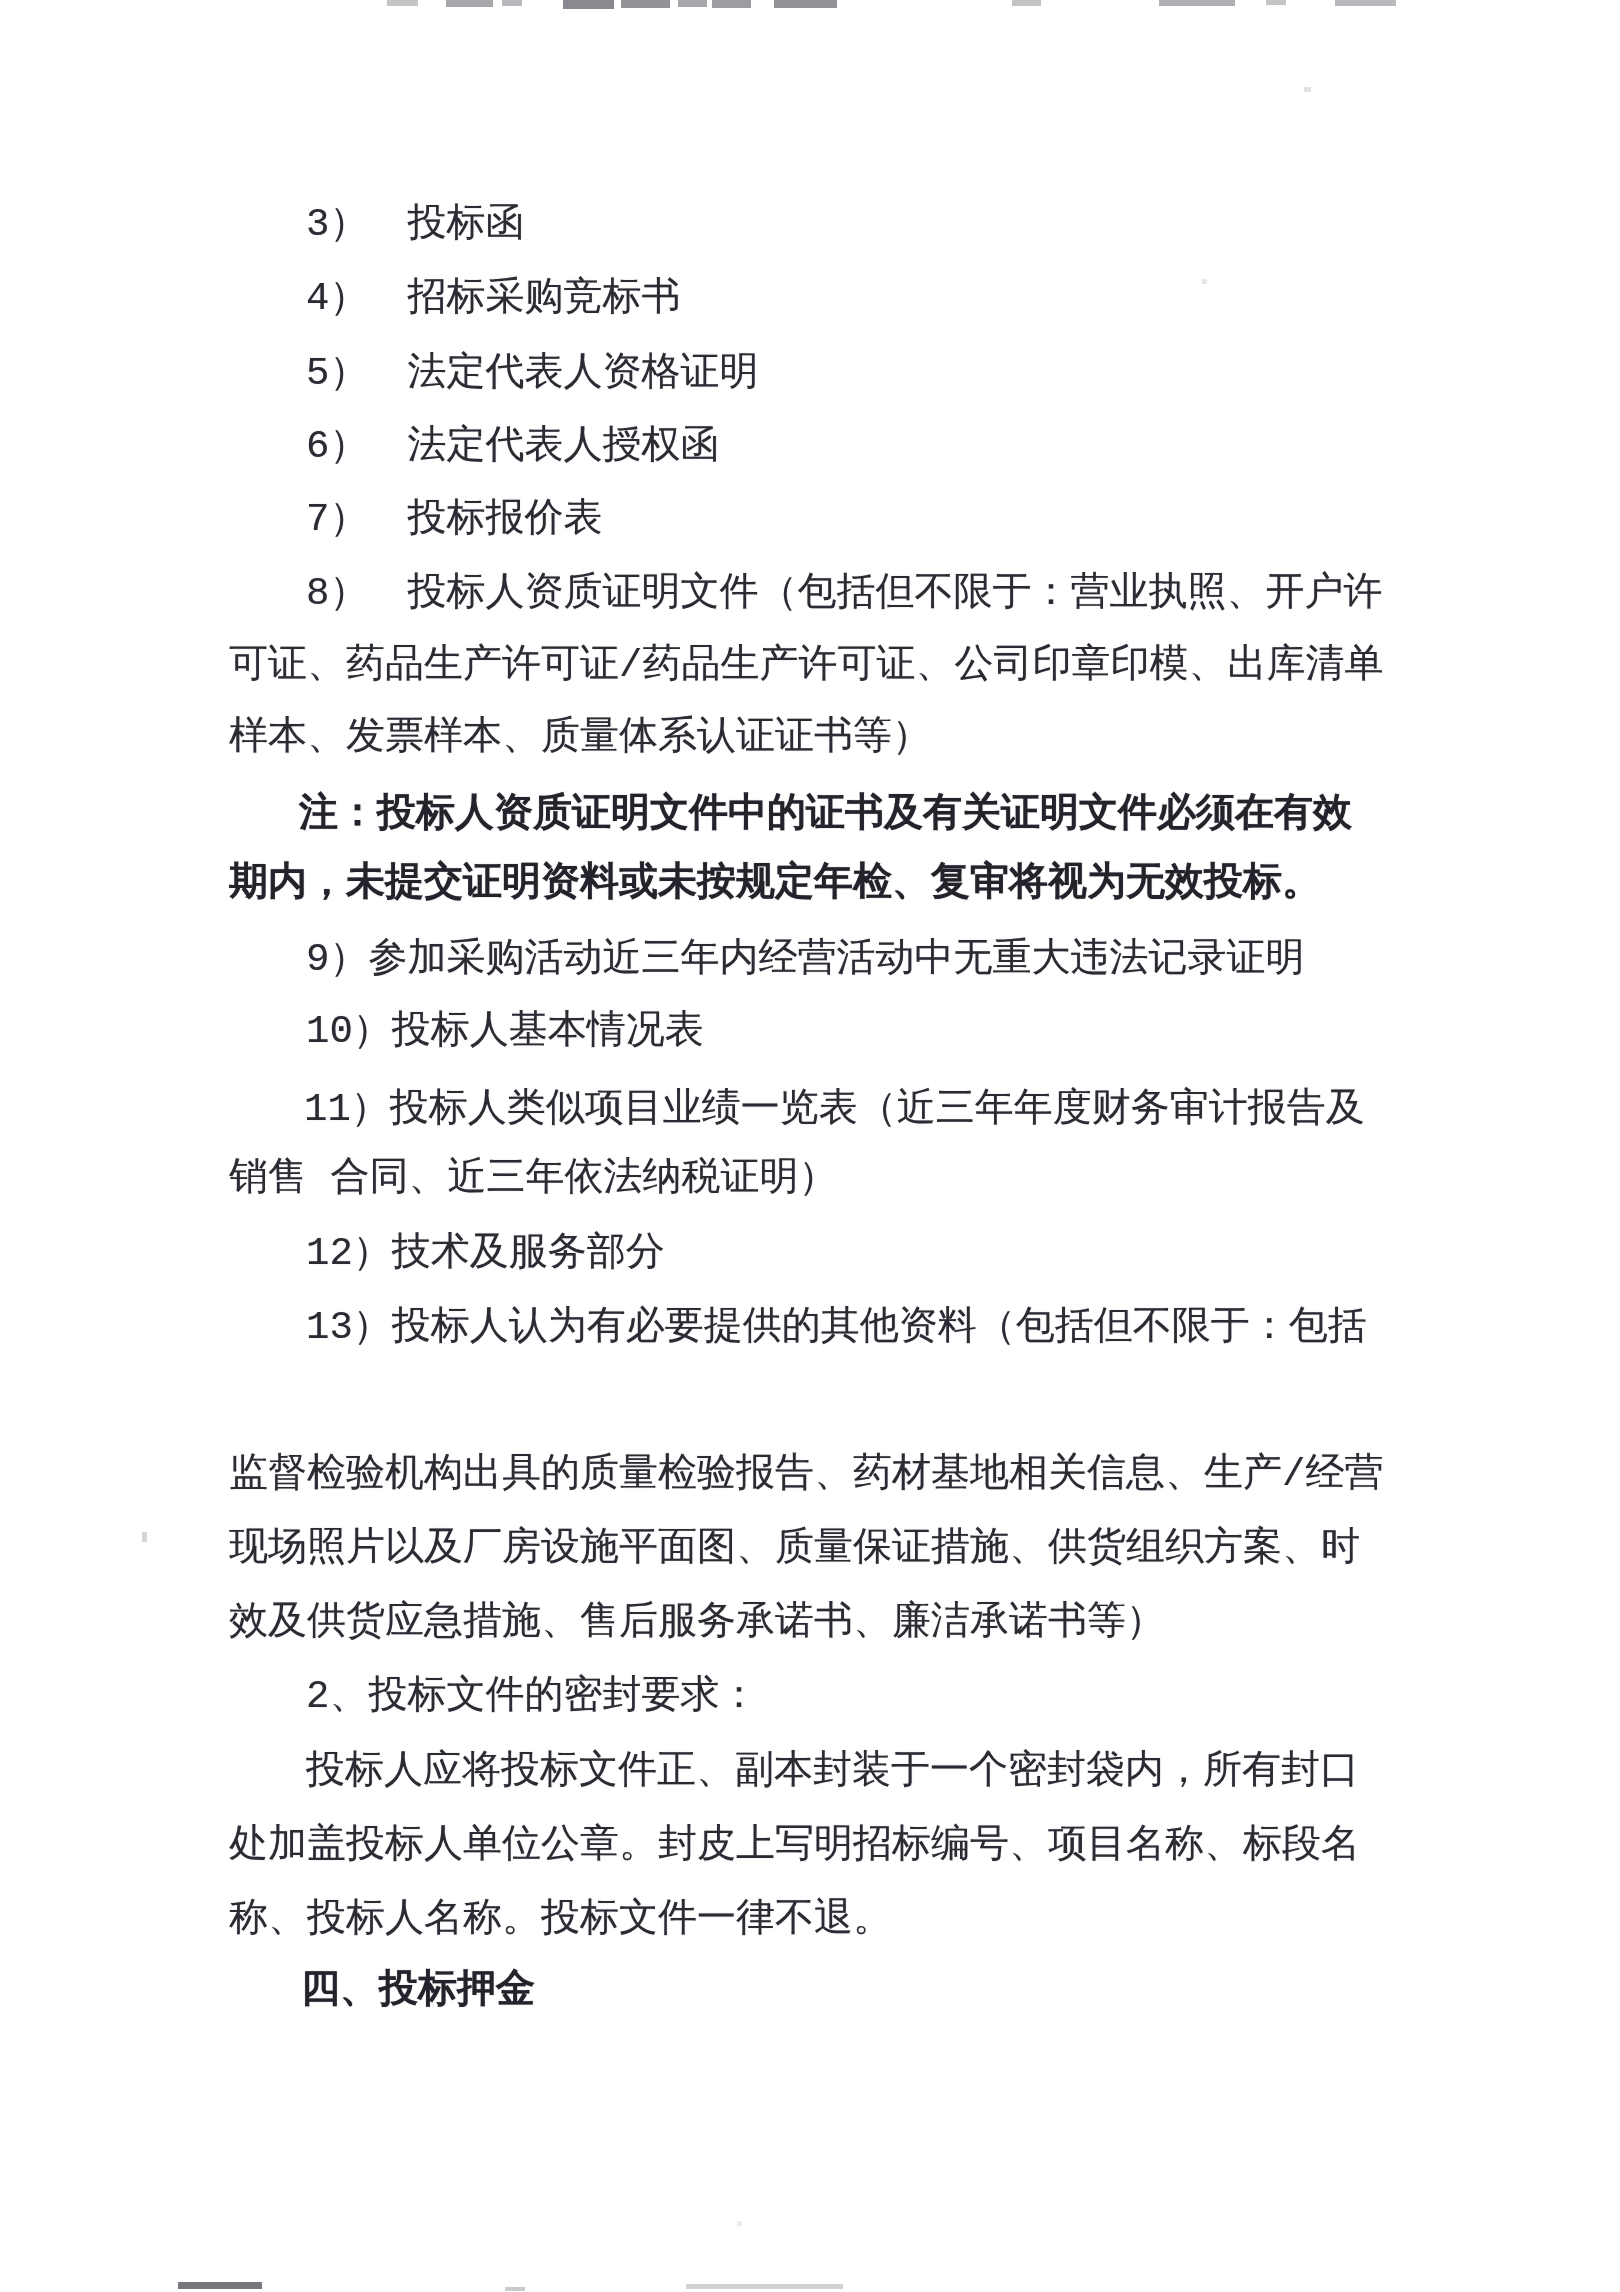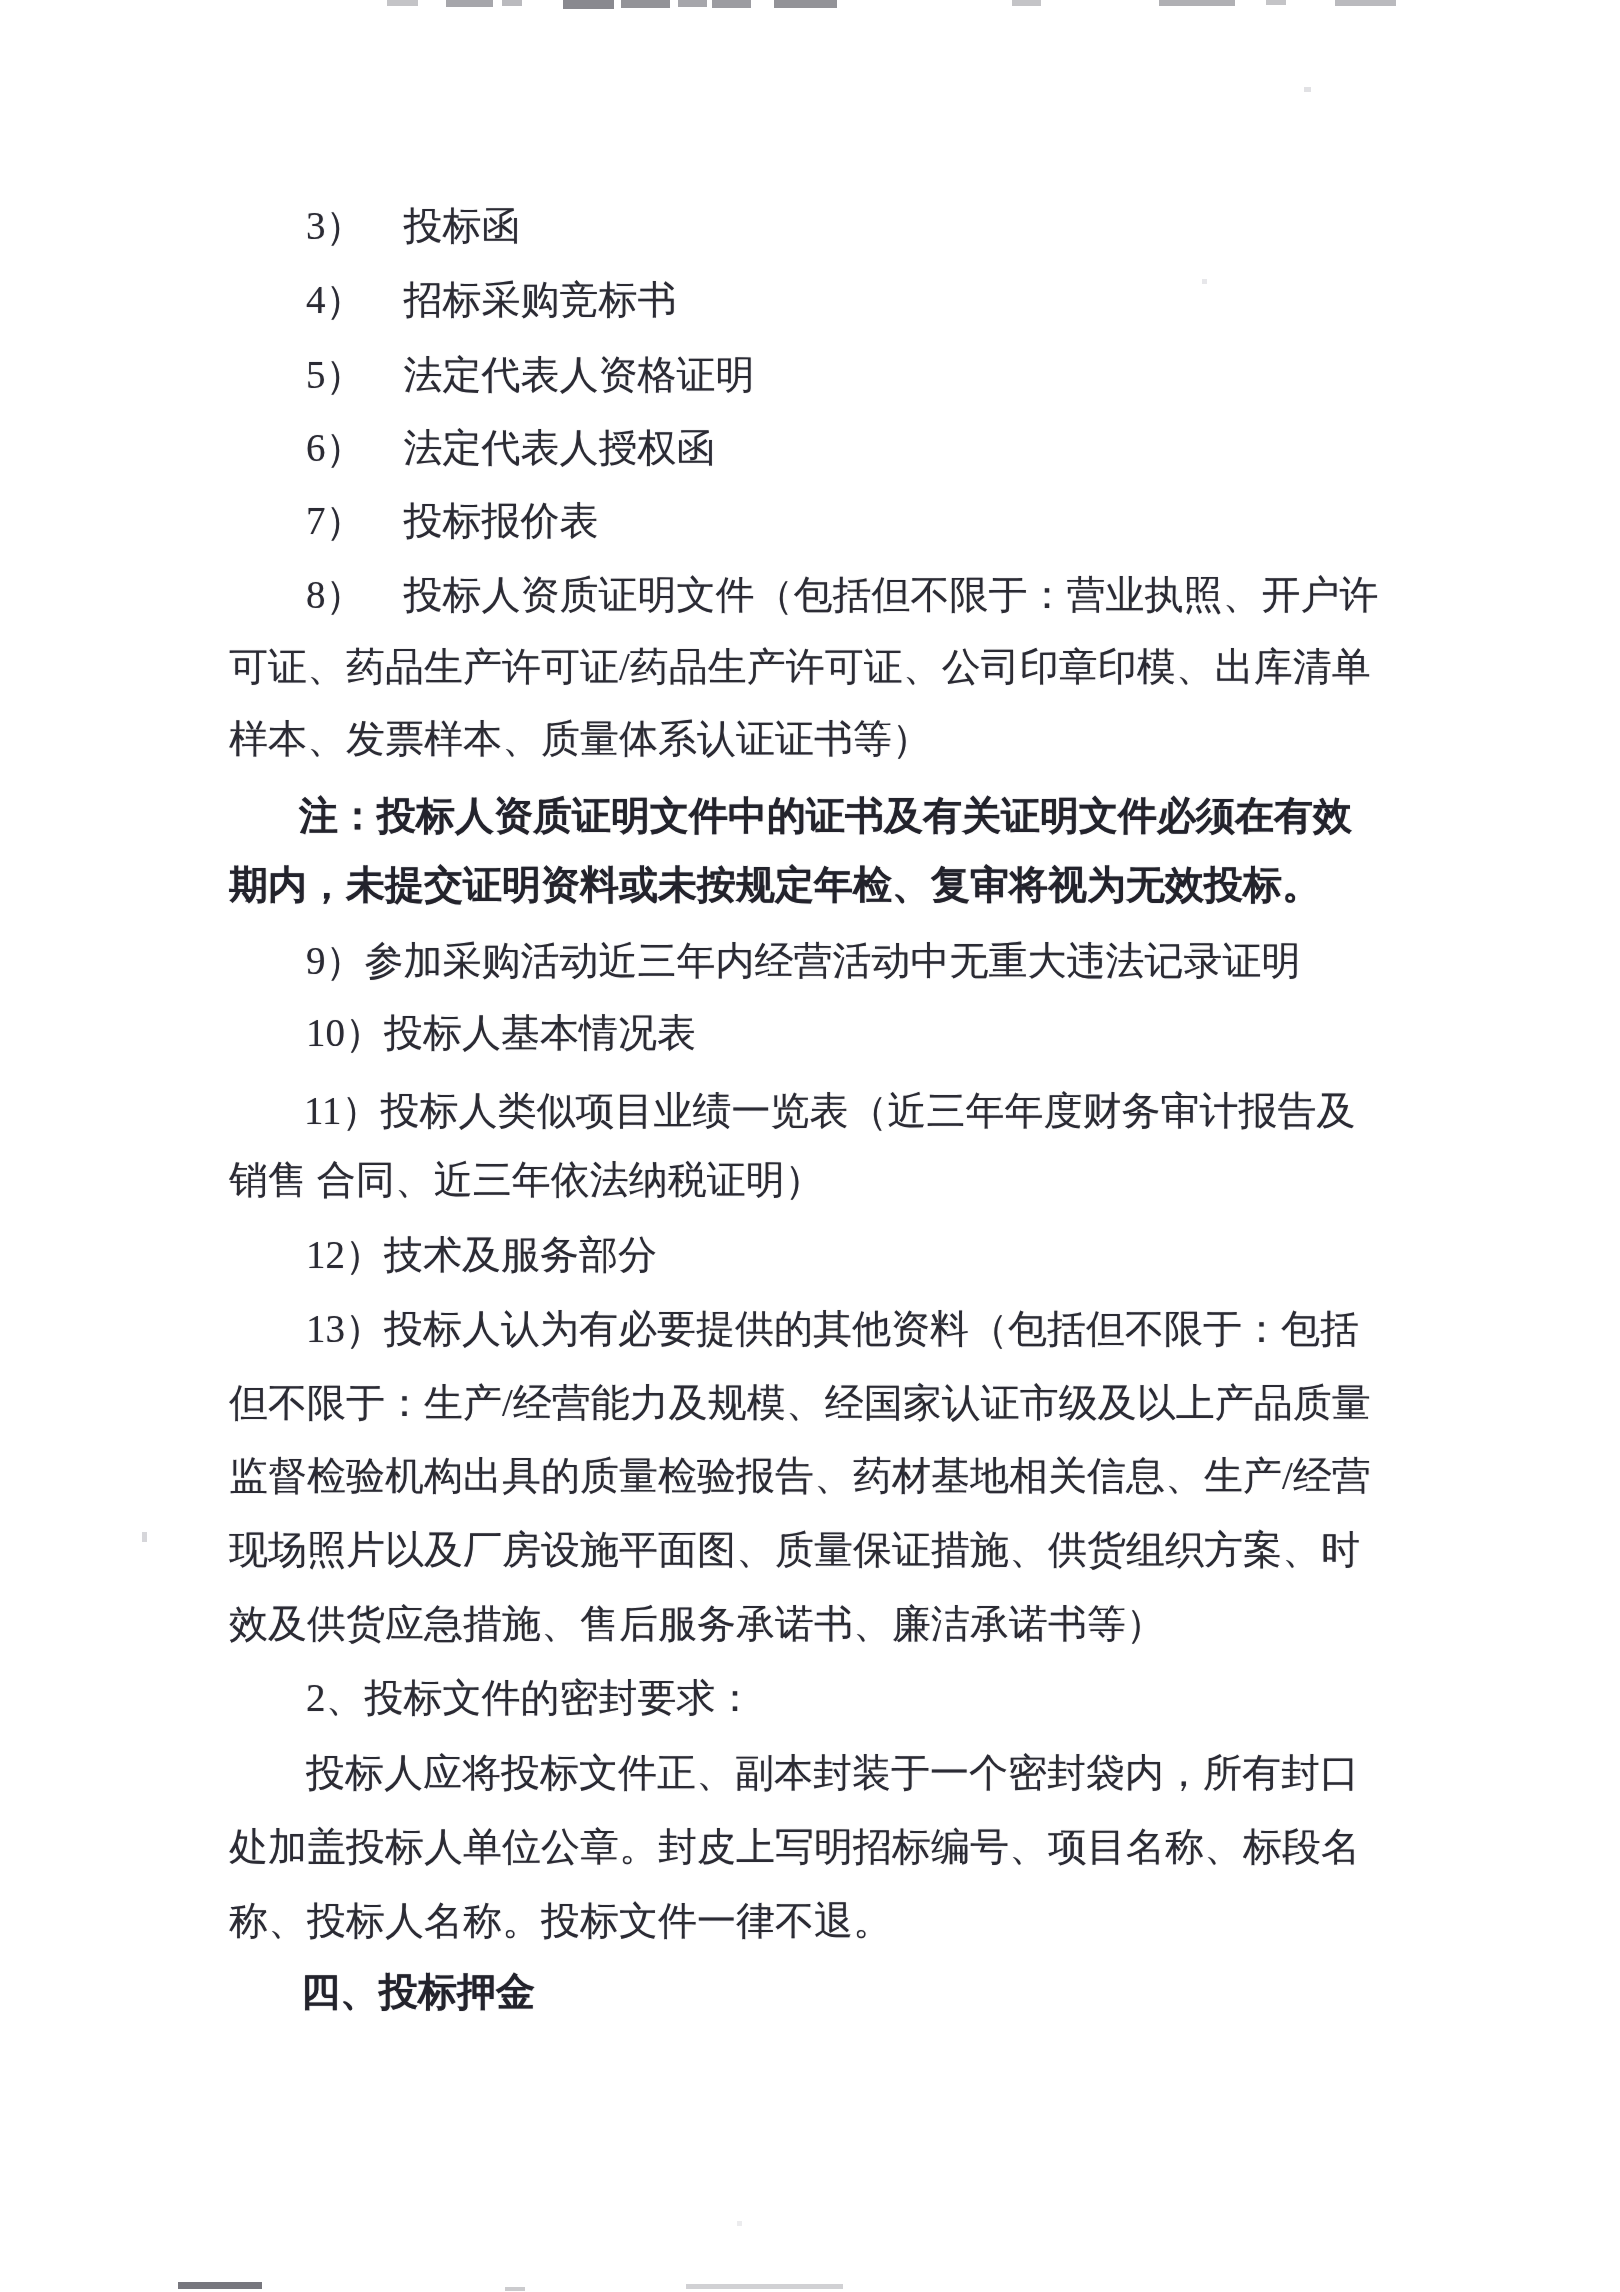--- a/index.html
+++ b/index.html
@@ -6,21 +6,21 @@
     margin: 0;
     padding: 0;
     background: #ffffff;
   }
   .page {
     position: relative;
     width: 1432px;
     height: 2293px;
     background: #ffffff;
     overflow: hidden;
-    font-family: Liberation Serif, serif;
+    font-family: Liberation Mono, monospace;
   }
   .line {
     position: absolute;
     white-space: pre;
     font-size: 39px;
     line-height: 39px;
     color: #2b2b34;
     letter-spacing: 0px;
     text-shadow: 0 0 1px rgba(43,43,52,0.40);
   }
@@ -49,21 +49,20 @@
   <div class="line" style="top:647px;  left:229px">可证、药品生产许可证/药品生产许可证、公司印章印模、出库清单</div>
   <div class="line" style="top:719px;  left:229px">样本、发票样本、质量体系认证证书等）</div>
   <div class="line bold" style="top:796px;  left:299px">注：投标人资质证明文件中的证书及有关证明文件必须在有效</div>
   <div class="line bold" style="top:865px;  left:229px">期内，未提交证明资料或未按规定年检、复审将视为无效投标。</div>
   <div class="line" style="top:941px;  left:306px">9）参加采购活动近三年内经营活动中无重大违法记录证明</div>
   <div class="line" style="top:1013px; left:306px">10）投标人基本情况表</div>
   <div class="line" style="top:1091px; left:304px">11）投标人类似项目业绩一览表（近三年年度财务审计报告及</div>
   <div class="line" style="top:1160px; left:229px">销售 合同、近三年依法纳税证明）</div>
   <div class="line" style="top:1235px; left:306px">12）技术及服务部分</div>
   <div class="line" style="top:1309px; left:306px">13）投标人认为有必要提供的其他资料（包括但不限于：包括</div>
-  <div class="line" style="top:1383px; left:229px">但不限于：生产/经营能力及规模、经国家认证市级及以上产品质量</div>
   <div class="line" style="top:1456px; left:229px">监督检验机构出具的质量检验报告、药材基地相关信息、生产/经营</div>
   <div class="line" style="top:1530px; left:229px">现场照片以及厂房设施平面图、质量保证措施、供货组织方案、时</div>
   <div class="line" style="top:1604px; left:229px">效及供货应急措施、售后服务承诺书、廉洁承诺书等）</div>
   <div class="line" style="top:1678px; left:306px">2、投标文件的密封要求：</div>
   <div class="line" style="top:1827px; left:229px">处加盖投标人单位公章。封皮上写明招标编号、项目名称、标段名</div>
   <div class="line" style="top:1753px; left:306px">投标人应将投标文件正、副本封装于一个密封袋内，所有封口</div>
   <div class="line" style="top:1901px; left:229px">称、投标人名称。投标文件一律不退。</div>
   <div class="line bold" style="top:1972px; left:301px">四、投标押金</div>
 
   <div class="artifact" style="left:387px;top:0;width:31px;height:5.9px;background:#3a3a44;opacity:.30"></div>

